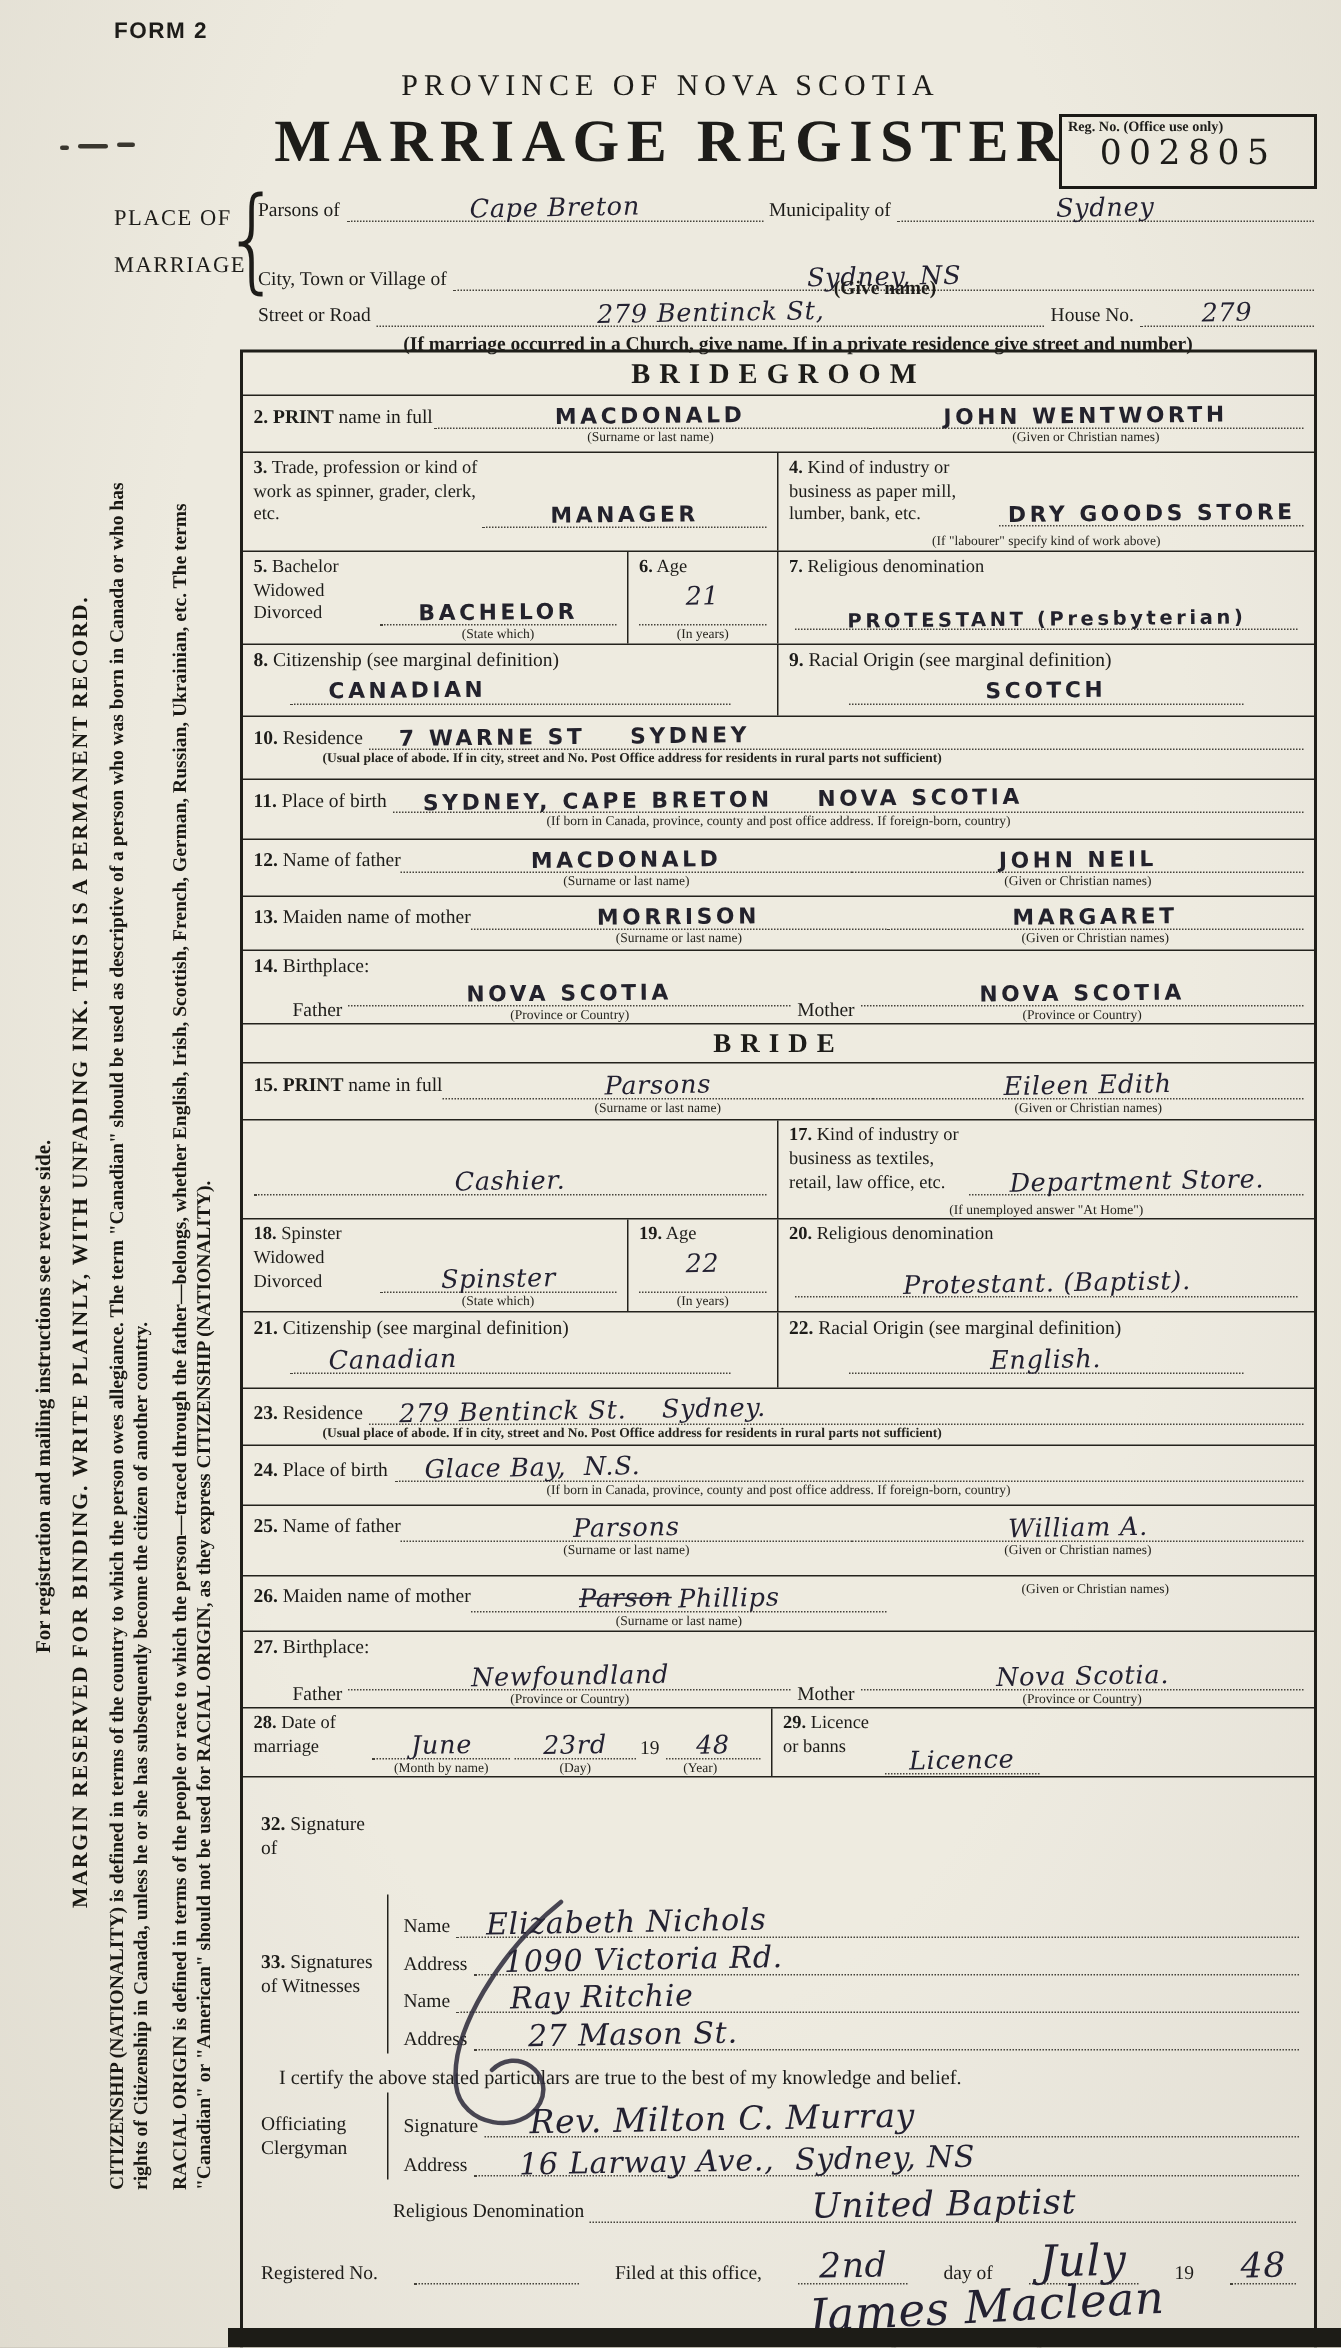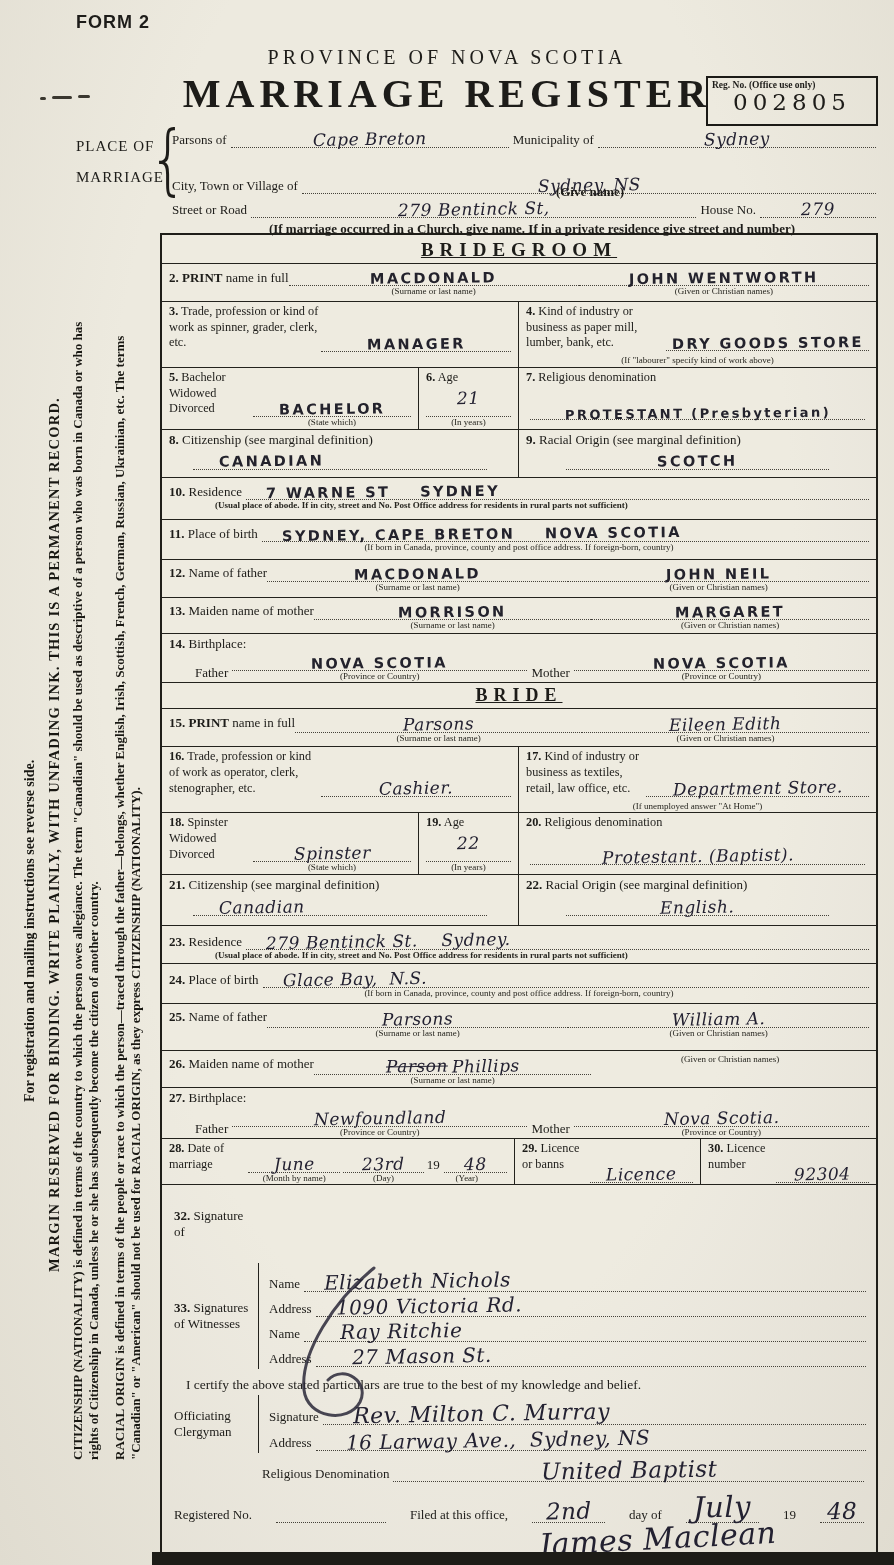--- a/index.html
+++ b/index.html
@@ -7,41 +7,41 @@
     position:relative; width:894px; height:1565px; margin:0 auto; overflow:hidden;
     background: radial-gradient(ellipse at 50% 38%, #edeadf 55%, #e0dcd0 100%);
     font-family:"Liberation Serif", serif; color:#1d1c19;
   }
   
   .vtext { position:absolute; transform-origin:0 0; transform:rotate(-90deg); color:#191813; }
   .v-reg { font-size:14px; font-weight:bold; white-space:nowrap; }
   .v-bind { font-size:14.5px; font-weight:bold; letter-spacing:1.2px; white-space:nowrap; }
   .v-par { font-size:13px; line-height:15.5px; font-weight:bold; }
   
-  .form-no { position:absolute; left:76px; top:12px; font-family:"Liberation Sans", sans-serif; font-weight:bold; font-size:18px; letter-spacing:1px; }
+  .form-no { position:absolute; left:76px; top:12px; font-family:"Liberation Sans", sans-serif; font-weight:bold; font-size:15px; letter-spacing:1px; }
   .province { position:absolute; left:0; right:0; top:46px; text-align:center; font-size:20px; letter-spacing:4px; }
   .title { position:absolute; left:0; right:0; top:70px; text-align:center; font-size:40px; font-weight:bold; letter-spacing:5px; }
   .reg-box { position:absolute; left:706px; top:76px; width:168px; height:46px; border:2.5px solid #1b1a16; }
   .reg-label { font-size:9.5px; font-weight:bold; padding:2px 3px 0 4px; white-space:nowrap; }
   .reg-no { font-family:"DejaVu Serif", serif; font-size:23px; letter-spacing:5px; text-align:center; margin-top:-1px; }
   .smudge { position:absolute; left:40px; top:92px; width:52px; height:10px; }
   .smudge i { position:absolute; background:#3a372f; border-radius:2px; }
   
   .place-lab { position:absolute; left:76px; top:131px; font-size:15px; letter-spacing:1px; line-height:31px; }
   .brace { position:absolute; left:144px; top:114px; font-size:76px; font-family:"DejaVu Sans", sans-serif; font-weight:200; transform:scaleX(.8); color:#24238; }
   .pline { position:absolute; left:172px; right:18px; display:flex; align-items:flex-end; gap:4px; }
   .note-abs { position:absolute; font-size:13px; font-weight:bold; text-align:center; }
   
   .main { position:absolute; left:160px; top:233px; width:718px; border:2.2px solid #1f1e19; box-sizing:border-box; background:rgba(255,255,255,0.06); }
   .row { display:flex; border-bottom:1.6px solid #23221d; position:relative; box-sizing:border-box; }
   .row.nb { border-bottom:none; }
   .rcol { flex-direction:column; }
   .seg { position:relative; padding:2px 7px 1px; box-sizing:border-box; }
   .seg + .seg { border-left:1.6px solid #23221d; }
-  .sect { flex:1; text-align:center; font-size:19px; font-weight:bold; letter-spacing:6px; padding:4px 0 2px;text-decoration:underline; }
+  .sect { flex:1; text-align:center; font-size:19px; font-weight:bold; letter-spacing:6px; padding:4px 0 2px; }
   .lbl { font-size:13px; }
   .lbl-s { font-size:12.3px; line-height:1.27; }
   .n { font-weight:bold; }
   .fp { font-size:9px; line-height:1.2; text-align:center; color:#26251f; }
   .fpb { font-weight:bold; }
   .fl { display:flex; align-items:flex-end; gap:4px; }
   .col { display:flex; flex-direction:column; }
   .grow { flex:1; }
   .dl { border-bottom:1.5px dotted #45423a; text-align:center; min-height:14px; }
   .vfields { border-left:1.6px solid #23221d; padding:4px 10px 2px; }
@@ -262,24 +262,20 @@
         <div class="fp">(Surname or last name)</div>
       </div>
       <div class="col grow">
         <div class="dl"><span class="hc">Eileen Edith</span></div>
         <div class="fp">(Given or Christian names)</div>
       </div>
     </div>
 
     <div class="row" style="min-height:66px;">
       <div class="seg" style="width:356px; display:flex;">
-        <div class="lbl-s" style="width:152px;">
-          <b class="n">16.</b>
-          <span>Trade, profession or kind of work as operator, clerk, stenographer, etc.</span>
-        </div>
         <div class="grow fl" style="margin-bottom:14px;">
           <div class="dl grow"><span class="hc">Cashier.</span></div>
         </div>
       </div>
       <div class="seg grow col">
         <div style="display:flex; flex:1;">
           <div class="lbl-s" style="width:120px;">
             <b class="n">17.</b>
             <span>Kind of industry or business as textiles, retail, law office, etc.</span>
           </div>
@@ -414,27 +410,20 @@
           <div class="fp">(Year)</div>
         </div>
       </div>
       <div class="seg fl" style="width:186px;">
         <span class="lbl-s" style="width:64px; align-self:flex-start;">
           <b class="n">29.</b>
           <span>Licence or banns</span>
         </span>
         <div class="dl grow"><span class="hc">Licence</span></div>
       </div>
-      <div class="seg fl grow">
-        <span class="lbl-s" style="width:64px; align-self:flex-start;">
-          <b class="n">30.</b>
-          <span>Licence number</span>
-        </span>
-        <div class="dl grow"><span class="hc">92304</span></div>
-      </div>
     </div>
 
     <div class="row nb" style="min-height:78px;">
       <div style="width:96px; display:flex; align-items:center; padding:4px 4px 4px 12px; box-sizing:border-box;">
         <span class="lbl"><b class="n">32.</b> <span>Signature of</span></span>
       </div>
     </div>
 
     <div class="row nb" style="min-height:92px;">
       <div style="width:96px; display:flex; align-items:center; padding:4px 4px 4px 12px; box-sizing:border-box;">

